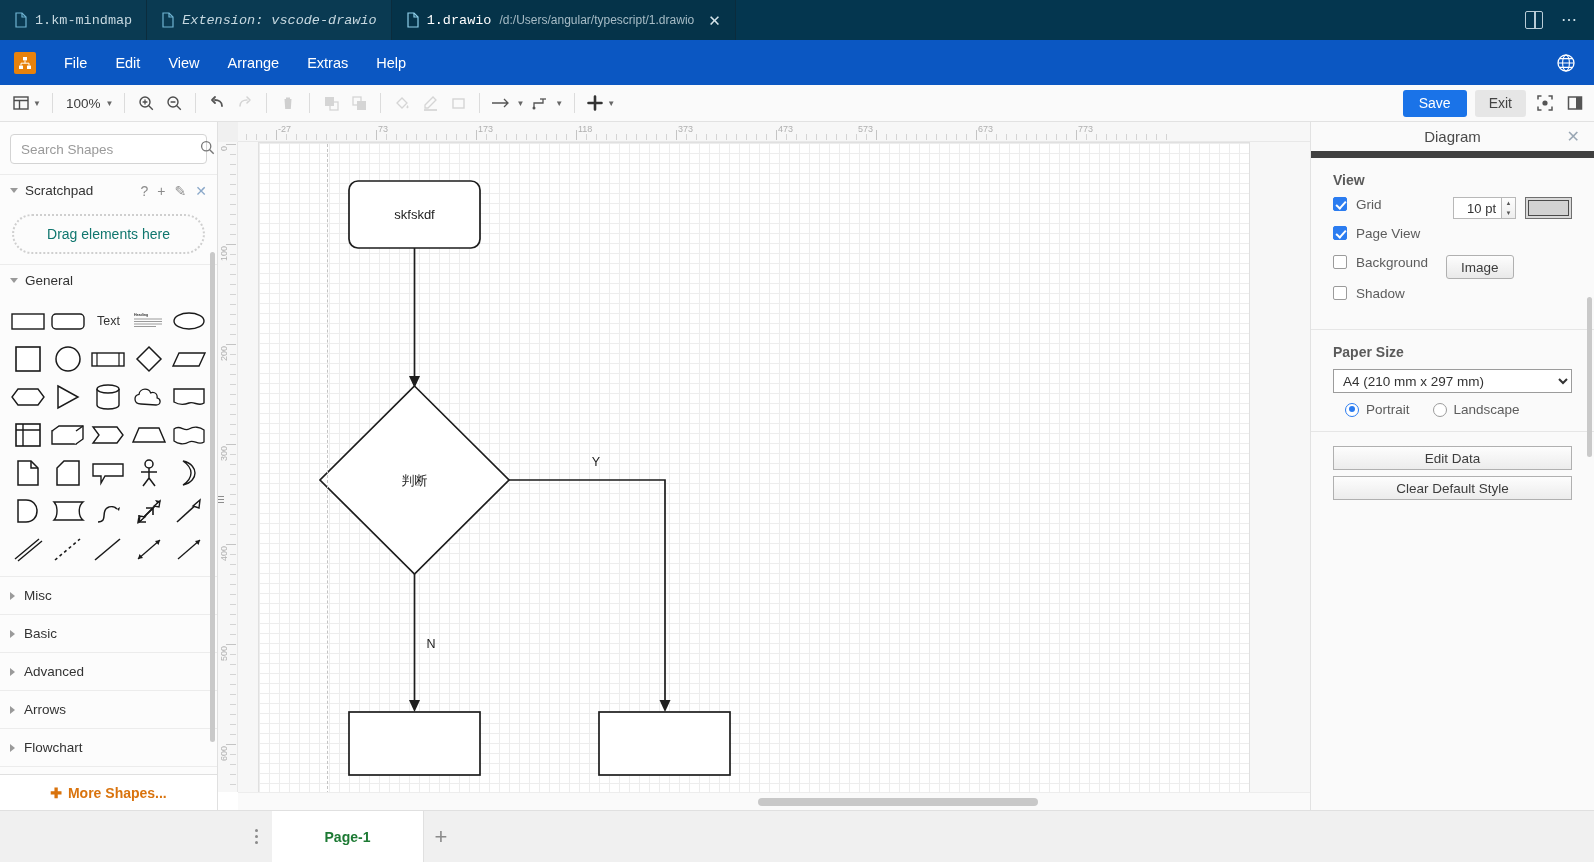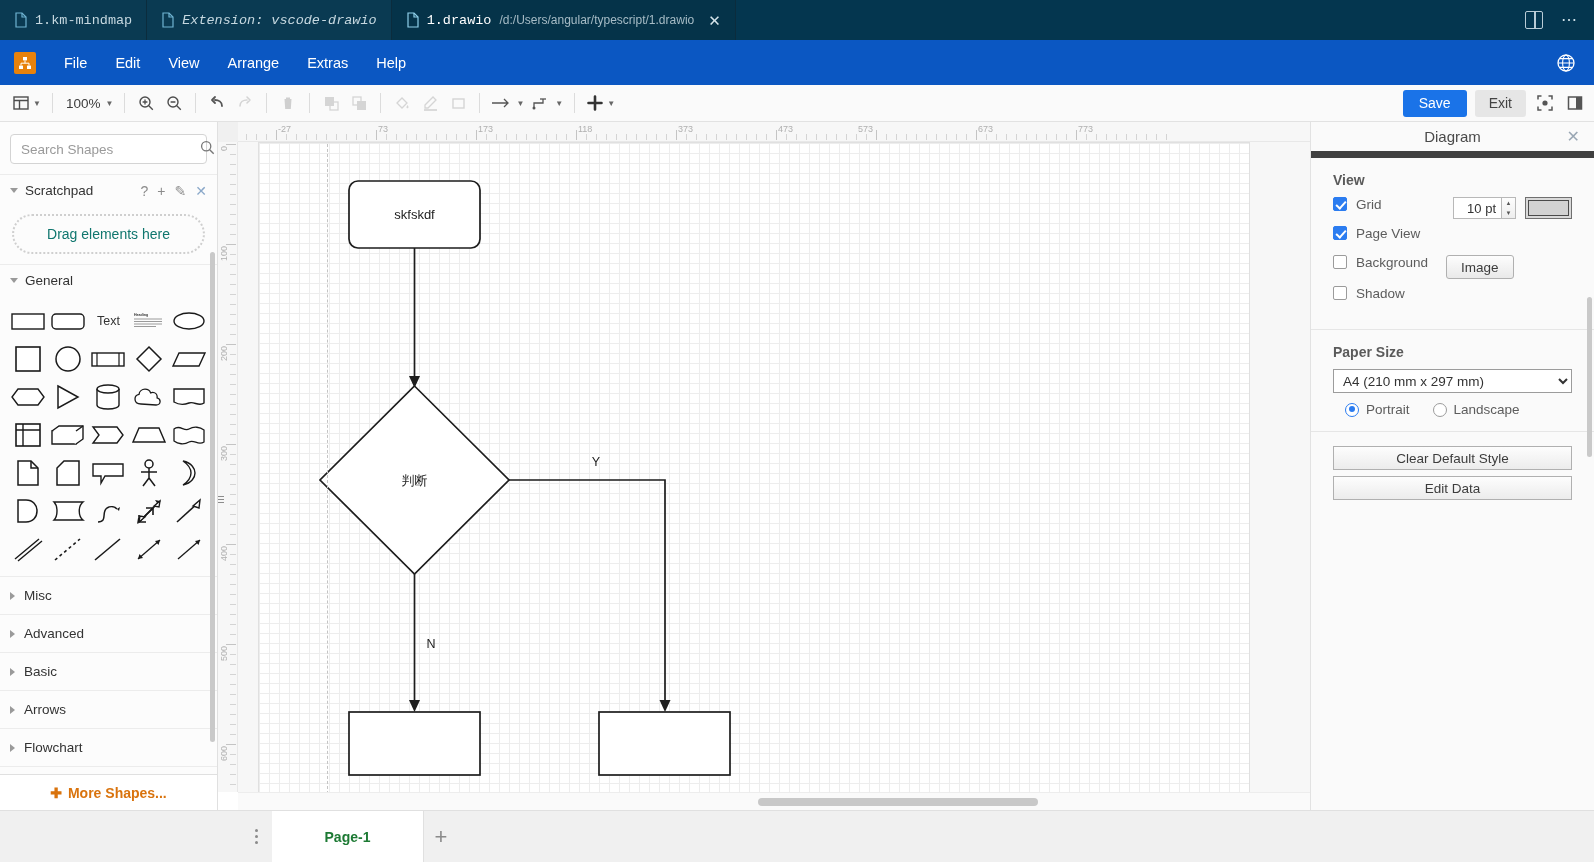--- a/index.html
+++ b/index.html
@@ -691,25 +691,25 @@
           </div>
       </div>
 
       <div class="cat-list">
         <div class="cat-row">
           <span class="tri"></span>
           <span>Misc</span>
         </div>
         <div class="cat-row">
           <span class="tri"></span>
-          <span>Advanced</span>
+          <span>Basic</span>
         </div>
         <div class="cat-row">
           <span class="tri"></span>
-          <span>Basic</span>
+          <span>Advanced</span>
         </div>
         <div class="cat-row">
           <span class="tri"></span>
           <span>Arrows</span>
         </div>
         <div class="cat-row">
           <span class="tri"></span>
           <span>Flowchart</span>
         </div>
         <div class="cat-row">
@@ -1010,22 +1010,22 @@
         </select>
         <div class="radio-row">
           <span class="rb on"></span>
           <span class="rb-label">Portrait</span>
           <span class="rb"></span>
           <span class="rb-label">Landscape</span>
         </div>
       </div>
 
       <div class="rp-sec" style="border-bottom:none;">
+        <button class="wide-btn">Edit Data</button>
         <button class="wide-btn">Clear Default Style</button>
-        <button class="wide-btn">Edit Data</button>
       </div>
 
       <div class="rp-scroll"></div>
     </div>
   </div>
 
   <div class="footer">
     <div class="foot-menu">
       <span class="foot-dots">
           <i></i>

